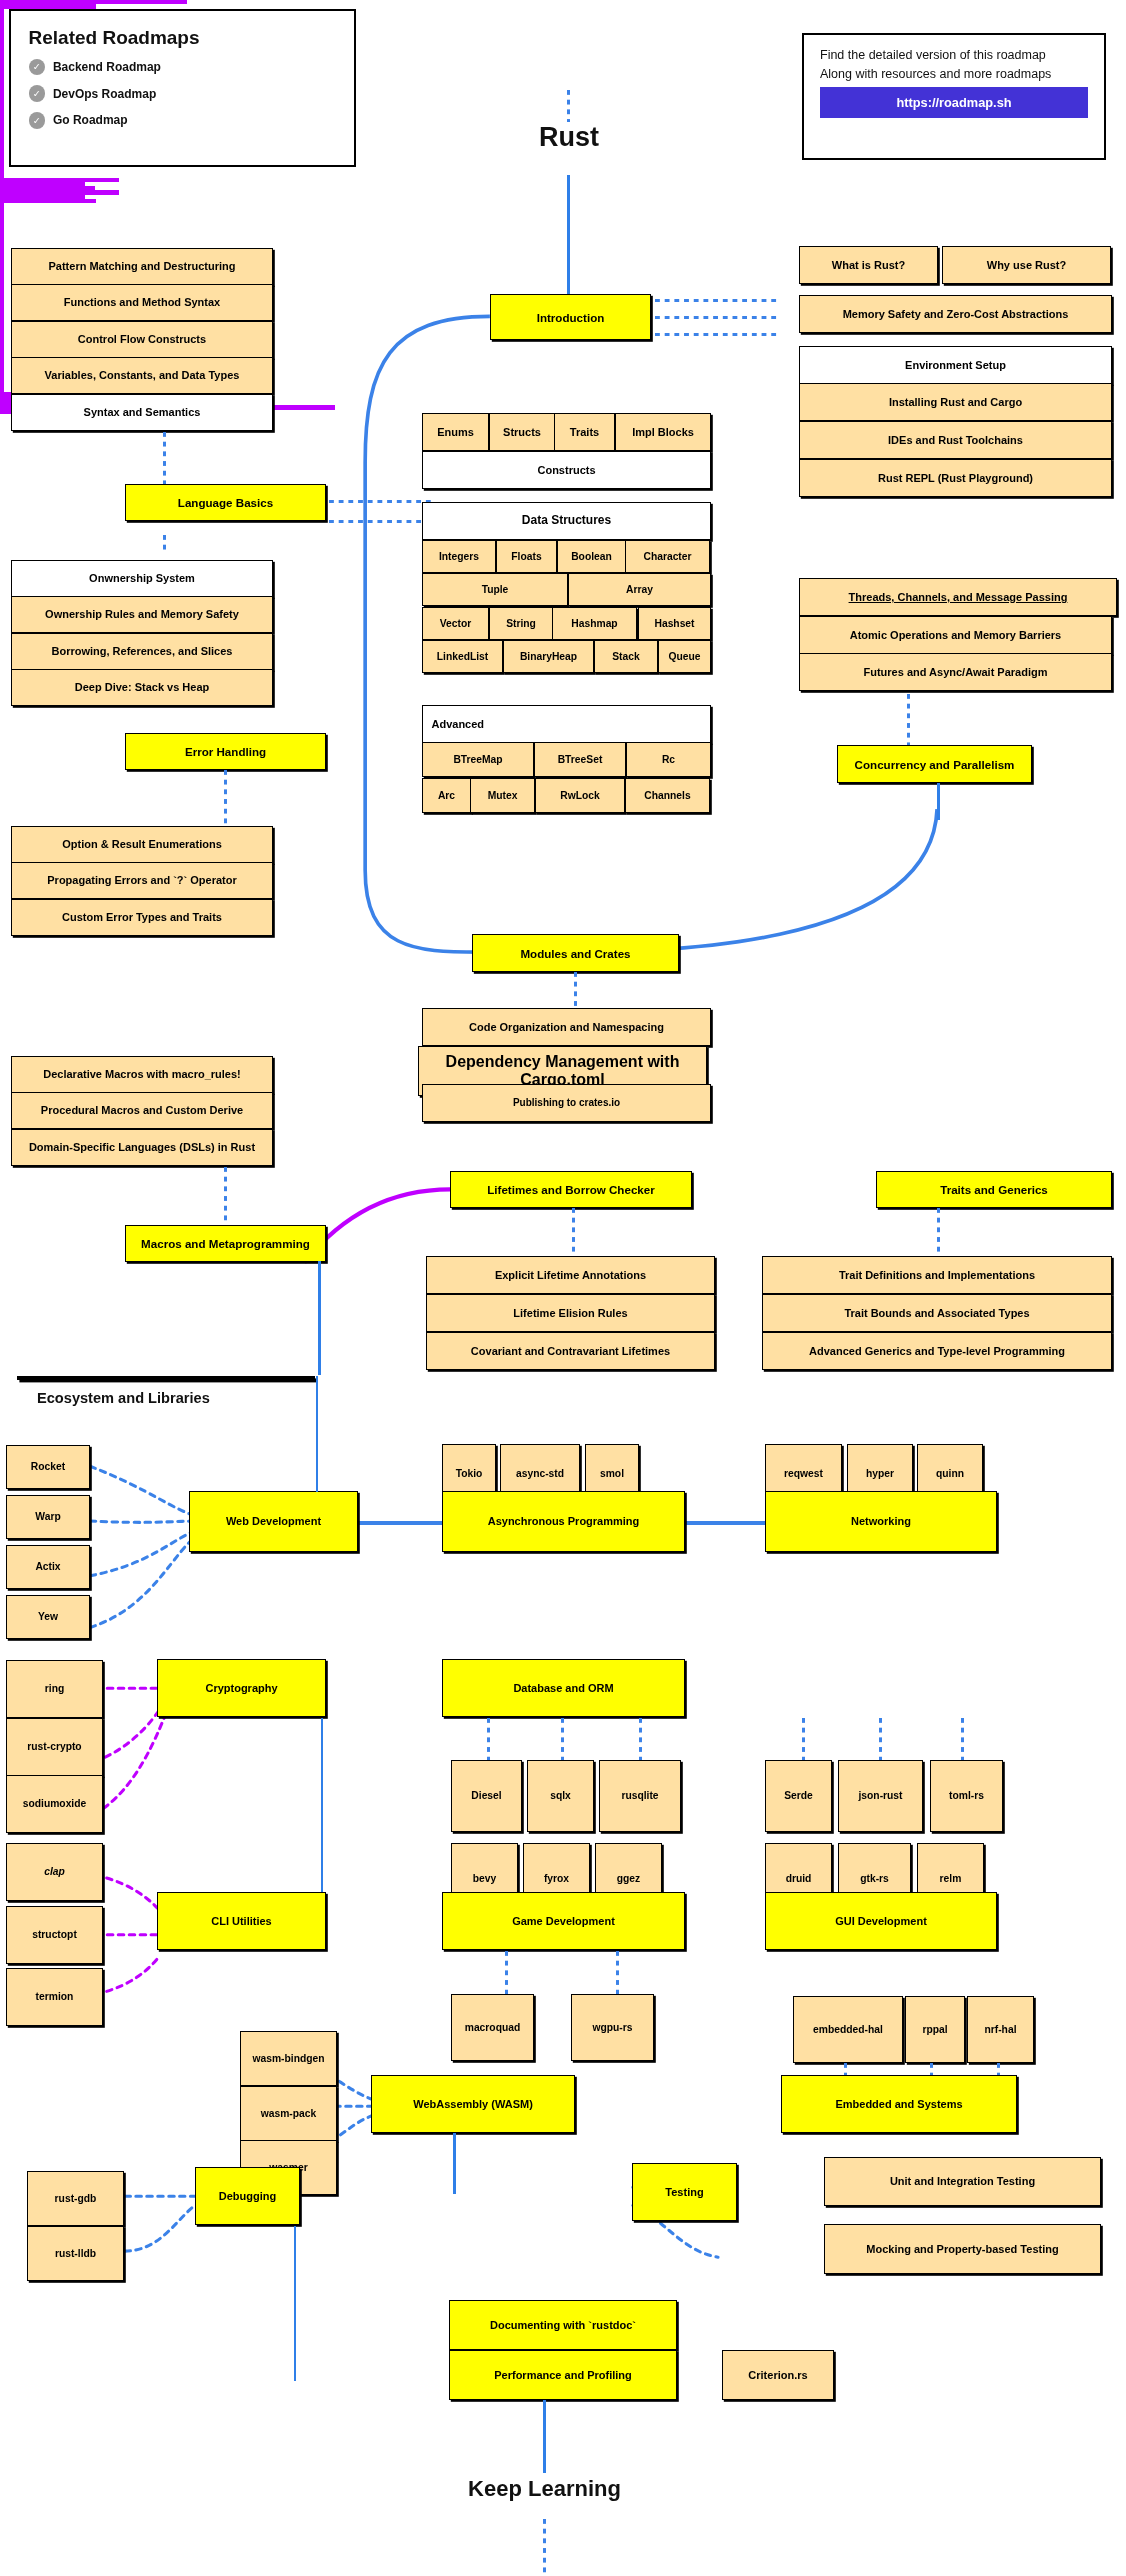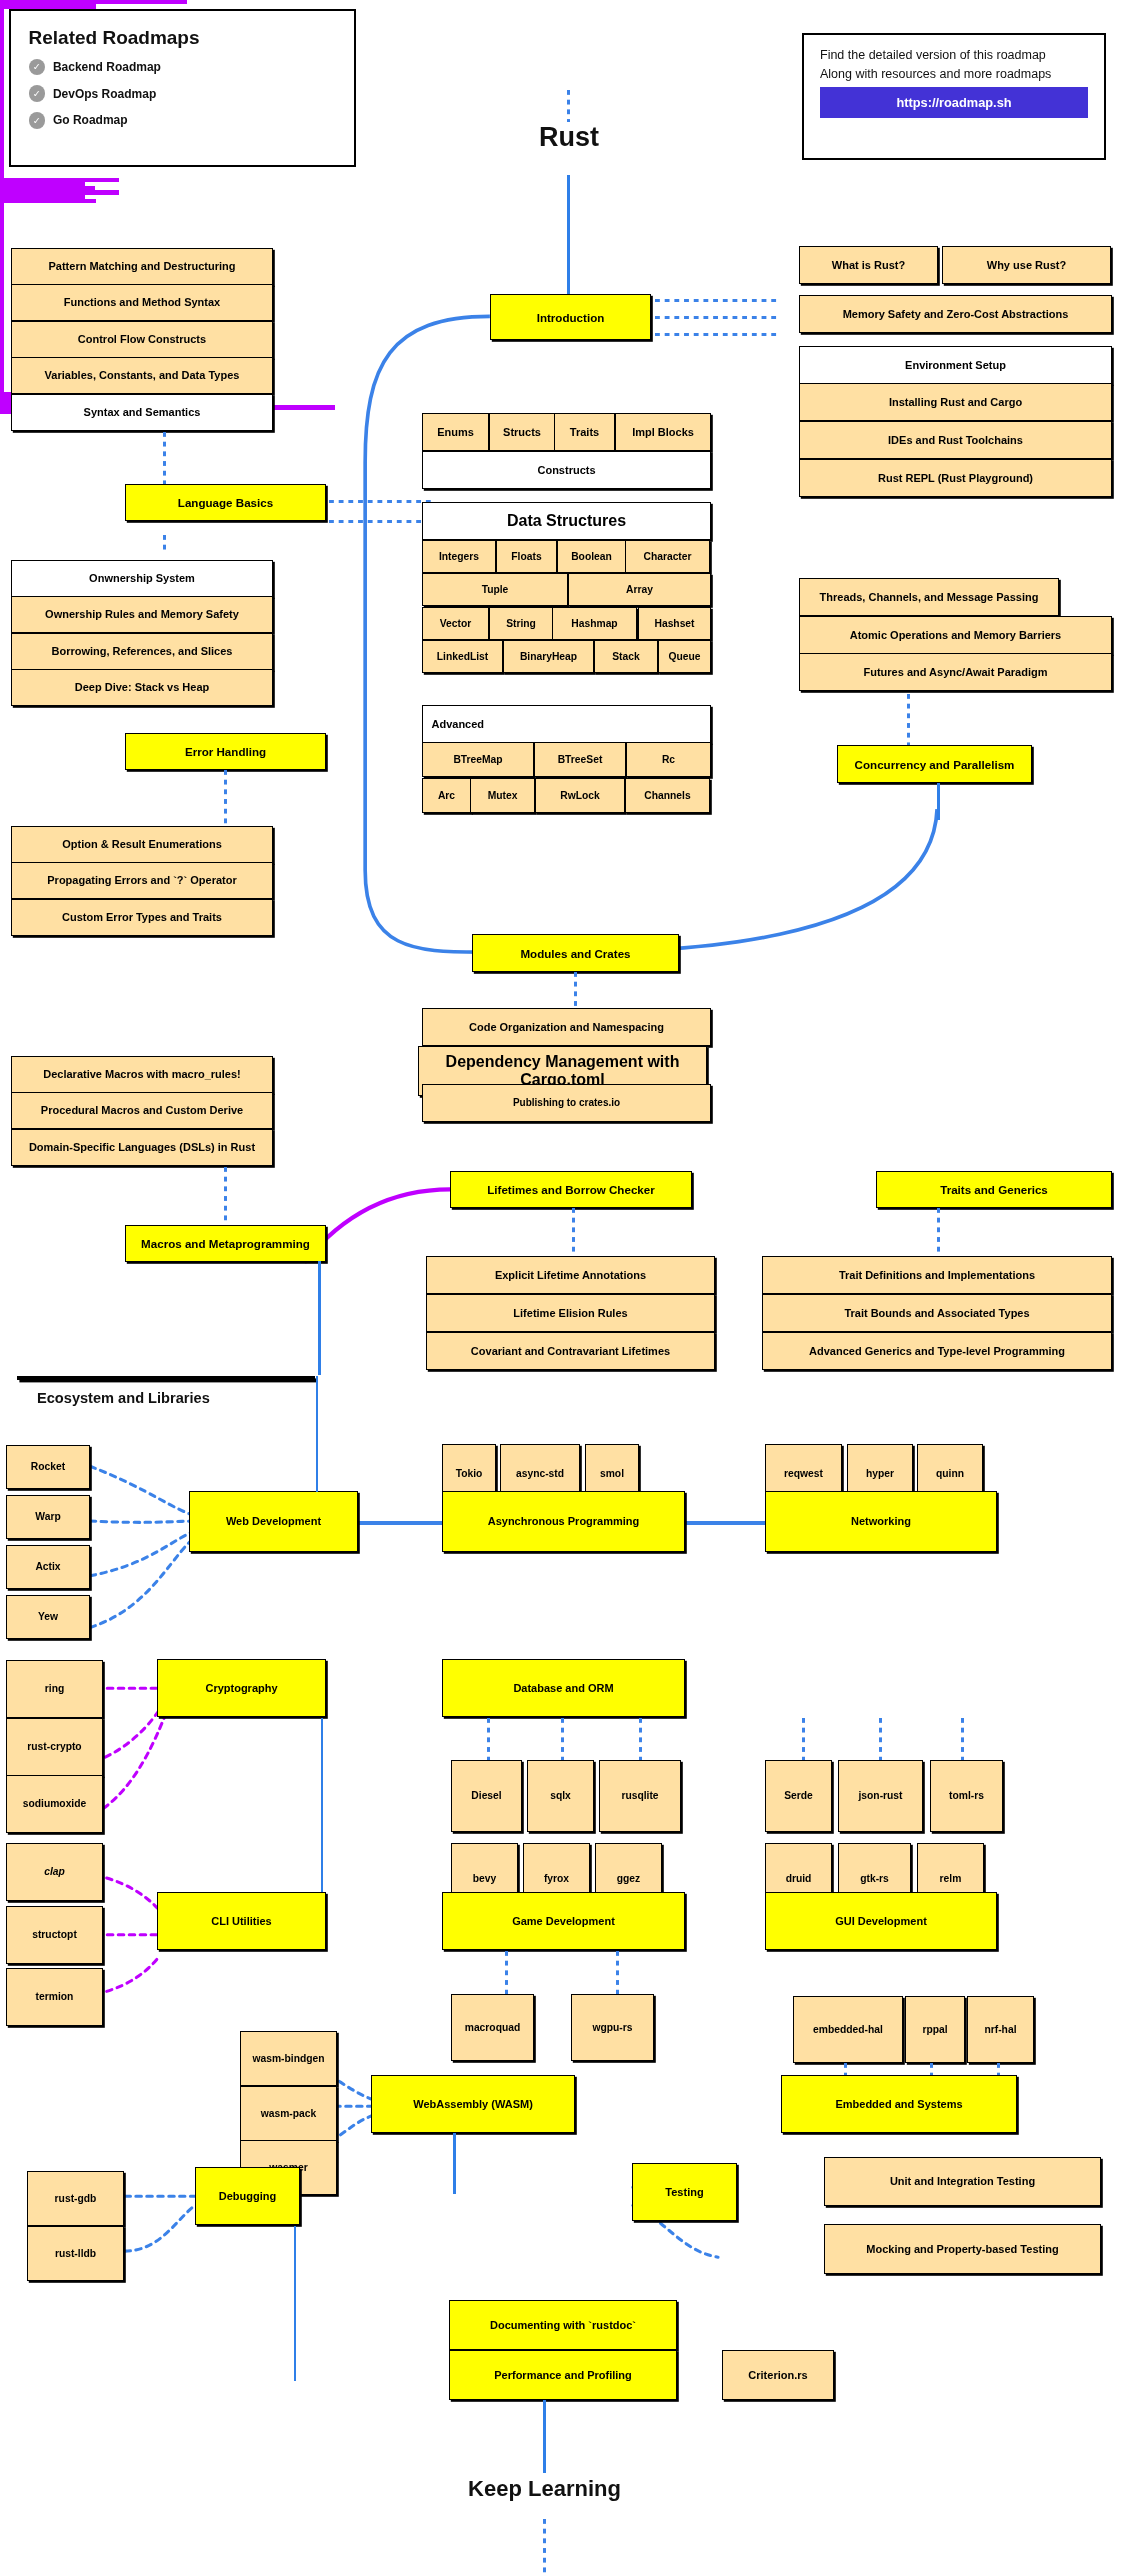--- a/index.html
+++ b/index.html
@@ -136,21 +136,21 @@
   <div class="box yellow" style="left:125px;top:484px;width:201px;height:37px;font-size:11.6px;">Language Basics</div>
   <div class="doth" style="left:329px;top:500px;width:103px;"></div>
   <div class="doth" style="left:329px;top:520px;width:103px;"></div>
 
   <div class="box tan" style="left:422px;top:413px;width:67px;height:38px;font-size:11px;">Enums</div>
   <div class="box tan" style="left:489px;top:413px;width:66px;height:38px;font-size:11px;">Structs</div>
   <div class="box tan" style="left:554px;top:413px;width:61px;height:38px;font-size:11px;">Traits</div>
   <div class="box tan" style="left:615px;top:413px;width:96px;height:38px;font-size:11px;">Impl Blocks</div>
   <div class="box white" style="left:422px;top:451px;width:289px;height:38px;font-size:11px;">Constructs</div>
 
-  <div class="box white" style="left:422px;top:502px;width:289px;height:38px;font-size:16px;text-align:center;">Data Structures</div>
+  <div class="box white" style="left:422px;top:502px;width:289px;height:38px;font-size:12px;text-align:center;">Data Structures</div>
   <div class="box tan" style="left:422px;top:540px;width:74px;height:33px;font-size:10.3px;">Integers</div>
   <div class="box tan" style="left:496px;top:540px;width:61px;height:33px;font-size:10.3px;">Floats</div>
   <div class="box tan" style="left:557px;top:540px;width:69px;height:33px;font-size:10.3px;">Boolean</div>
   <div class="box tan" style="left:625px;top:540px;width:85px;height:33px;font-size:10.3px;">Character</div>
 
   <div class="box tan" style="left:422px;top:573px;width:146px;height:33px;font-size:10.3px;">Tuple</div>
   <div class="box tan" style="left:568px;top:573px;width:143px;height:33px;font-size:10.3px;">Array</div>
 
   <div class="box tan" style="left:422px;top:607px;width:67px;height:33px;font-size:10.3px;">Vector</div>
   <div class="box tan" style="left:489px;top:607px;width:64px;height:33px;font-size:10.3px;">String</div>
@@ -174,21 +174,21 @@
 
   <div class="box tan" style="left:799px;top:246px;width:139px;height:38px;font-size:11px;">What is Rust?</div>
   <div class="box tan" style="left:942px;top:246px;width:169px;height:38px;font-size:11px;">Why use Rust?</div>
   <div class="box tan" style="left:799px;top:295px;width:313px;height:38px;font-size:11px;">Memory Safety and Zero-Cost Abstractions</div>
 
   <div class="box white" style="left:799px;top:346px;width:313px;height:38px;font-size:11px;">Environment Setup</div>
   <div class="box tan" style="left:799px;top:383px;width:313px;height:38px;font-size:11px;">Installing Rust and Cargo</div>
   <div class="box tan" style="left:799px;top:421px;width:313px;height:38px;font-size:11px;">IDEs and Rust Toolchains</div>
   <div class="box tan" style="left:799px;top:459px;width:313px;height:38px;font-size:11px;">Rust REPL (Rust Playground)</div>
 
-  <div class="box tan" style="left:799px;top:578px;width:260px;height:38px;font-size:11px;">Threads, Channels, and Message Passing</div>
+  <div class="box tan" style="left:799px;top:578px;width:318px;height:38px;font-size:11px;text-decoration:underline;">Threads, Channels, and Message Passing</div>
   <div class="box tan" style="left:799px;top:616px;width:313px;height:38px;font-size:11px;">Atomic Operations and Memory Barriers</div>
   <div class="box tan" style="left:799px;top:653px;width:313px;height:38px;font-size:11px;">Futures and Async/Await Paradigm</div>
   <div class="dotv" style="left:907px;top:694px;height:52px;"></div>
   <div class="box yellow" style="left:837px;top:745px;width:195px;height:38px;font-size:11.6px;">Concurrency and Parallelism</div>
   <div class="line line-v" style="left:937px;top:783px;height:37px;"></div>
 
   <div class="dotv" style="left:163px;top:535px;height:18px;"></div>
   <div class="box white" style="left:11px;top:560px;width:262px;height:37px;font-size:11px;">Onwnership System</div>
   <div class="box tan" style="left:11px;top:596px;width:262px;height:37px;font-size:11px;">Ownership Rules and Memory Safety</div>
   <div class="box tan" style="left:11px;top:633px;width:262px;height:37px;font-size:11px;">Borrowing, References, and Slices</div>

